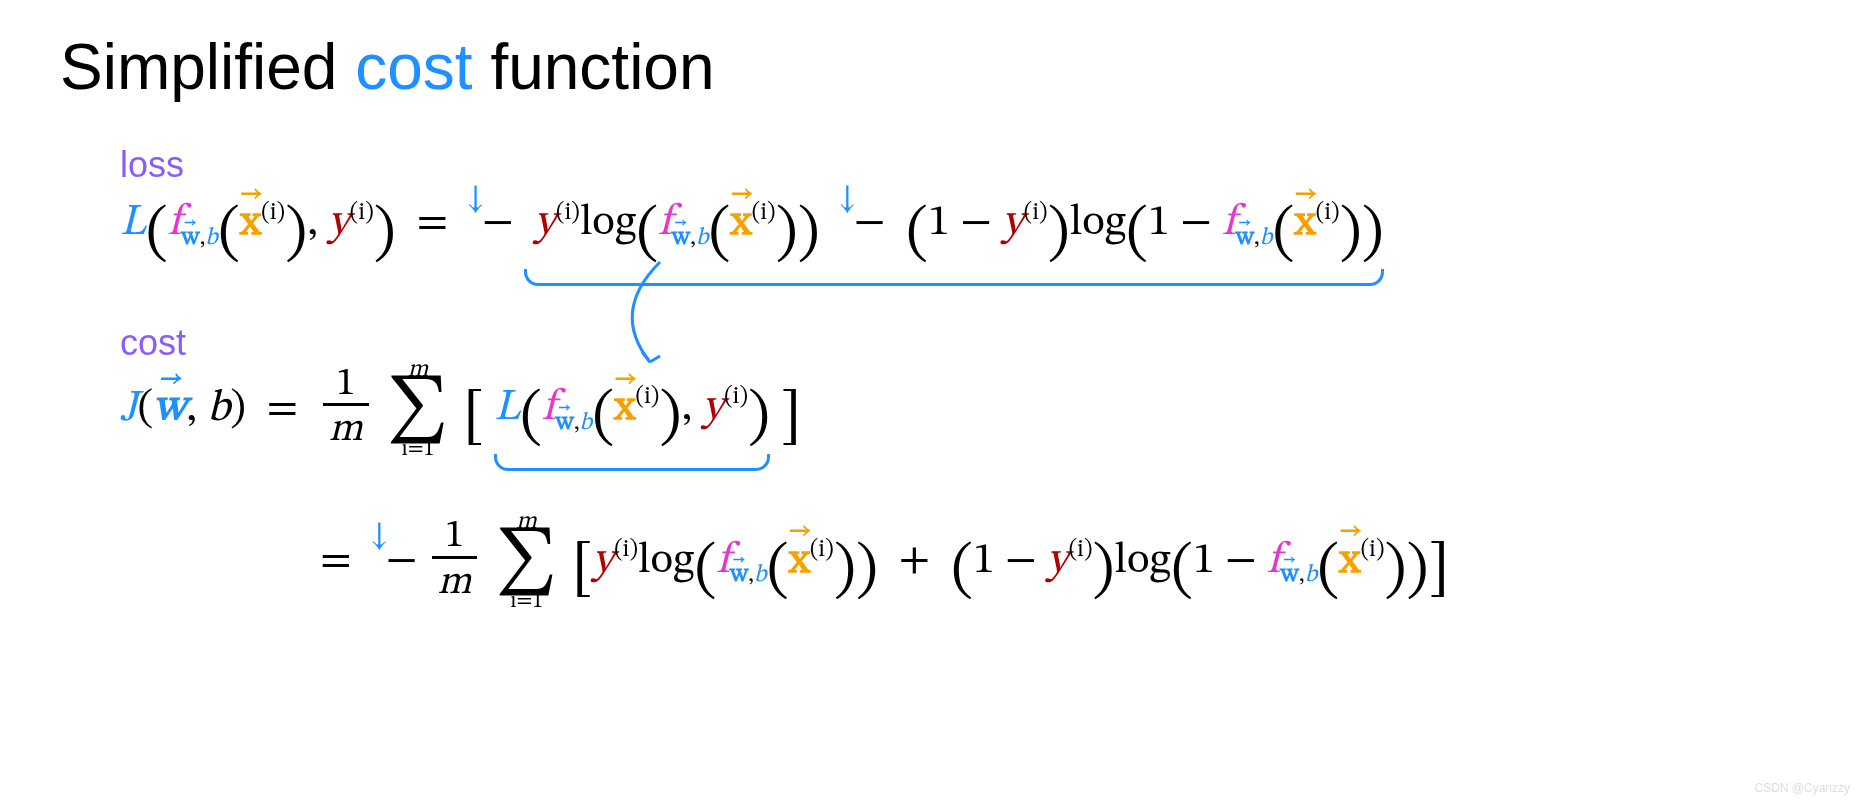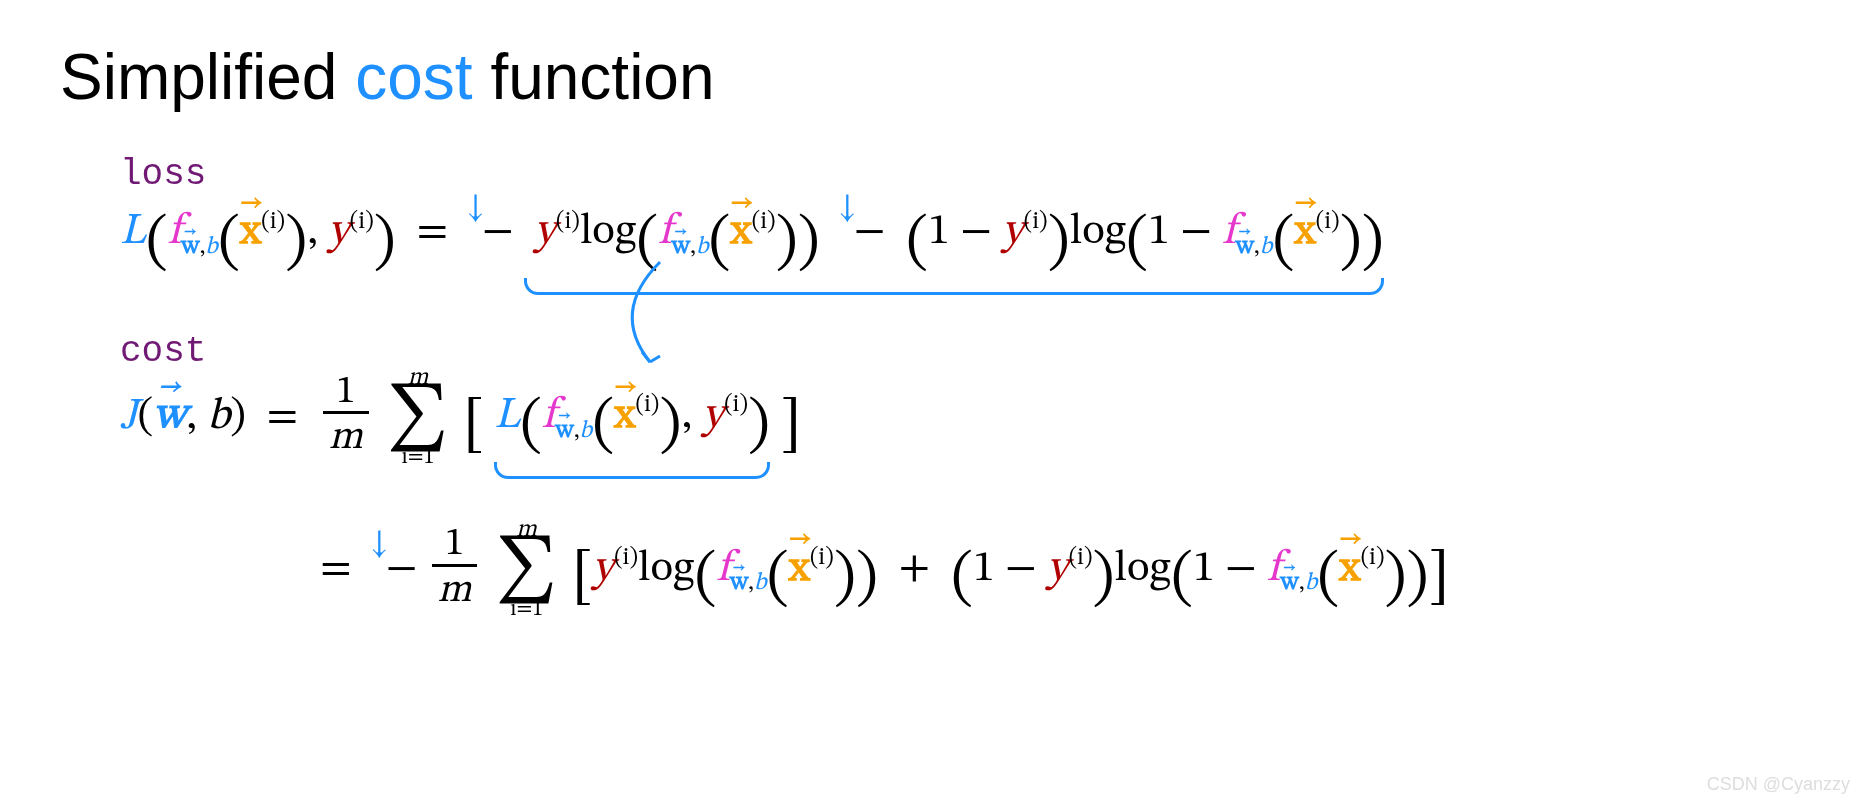--- a/index.html
+++ b/index.html
@@ -1,22 +1,22 @@
 <!DOCTYPE html>
 <html><head>
 <meta charset="utf-8">
 <style>
   html,body{margin:0;padding:0;width:1872px;height:807px;background:#fff;
             font-family:"Segoe UI","Helvetica Neue",Arial,sans-serif;color:#000;}
-  .page{position:relative;width:1872px;height:807px;padding:40px 60px;box-sizing:border-box;}
+  .page{position:relative;width:1872px;height:807px;padding:30px 60px;box-sizing:border-box;}
   .title{font-size:64px;font-weight:400;margin-bottom:40px;}
   .title .cost{color:#1e90ff;}
   .mathline{font-size:44px;font-family:"Cambria Math","STIX Two Math","Latin Modern Math",serif;
             line-height:1.2;margin-left:60px;white-space:nowrap;}
-  .annot{font-family:Liberation Mono, monospace;color:#701a75;font-size:36px;
+  .annot{font-family:Liberation Sans, sans-serif;color:#8b5cf6;font-size:36px;
          margin-left:60px;margin-bottom:-6px;}
   .row{margin-bottom:30px;}
   
   .L{color:#1e90ff;font-style:italic;}
   .J{color:#1e90ff;font-style:italic;}
   .f{color:#e637cc;font-style:italic;}
   .w{color:#1e90ff;font-weight:bold;}
   .b{color:#1e90ff;font-style:italic;}
   .x{color:#f7a100;font-weight:bold;}
   .y{color:#b00000;font-style:italic;}
@@ -29,21 +29,21 @@
   .vec{position:relative;}
   .vec::after{content:"→";position:absolute;left:0;top:-0.85em;font-size:0.55em;width:100%;text-align:center;}
   .frac{display:inline-block;vertical-align:middle;text-align:center;font-size:0.9em;margin:0 4px;}
   .frac .num{display:block;border-bottom:3px solid #000;padding:0 6px;line-height:1;}
   .frac .den{display:block;padding:0 6px;line-height:1.2;}
   .sum{display:inline-block;vertical-align:middle;text-align:center;margin:0 4px;line-height:1;}
   .sum .top{display:block;font-size:0.55em;font-style:italic;}
   .sum .sigma{display:block;font-size:1.5em;line-height:0.85;}
   .sum .bot{display:block;font-size:0.5em;}
   .hand-arrow{color:#1e90ff;font-size:0.75em;vertical-align:0.8em;margin:0 -2px;}
-  .watermark{position:absolute;right:22px;bottom:12px;font-size:18px;color:#ddd;}
+  .watermark{position:absolute;right:22px;bottom:12px;font-size:12px;color:#ddd;}
   
   .ub{display:inline-block;position:relative;}
   .ub::after{content:"";position:absolute;left:0;right:0;bottom:-14px;height:14px;
              border-bottom:3px solid #1e90ff;border-left:3px solid #1e90ff;border-right:3px solid #1e90ff;
              border-bottom-left-radius:14px;border-bottom-right-radius:14px;}
   
   .connector{position:absolute;left:620px;top:262px;color:#1e90ff;pointer-events:none;}
   .connector svg{overflow:visible;}
 </style>
 </head>

